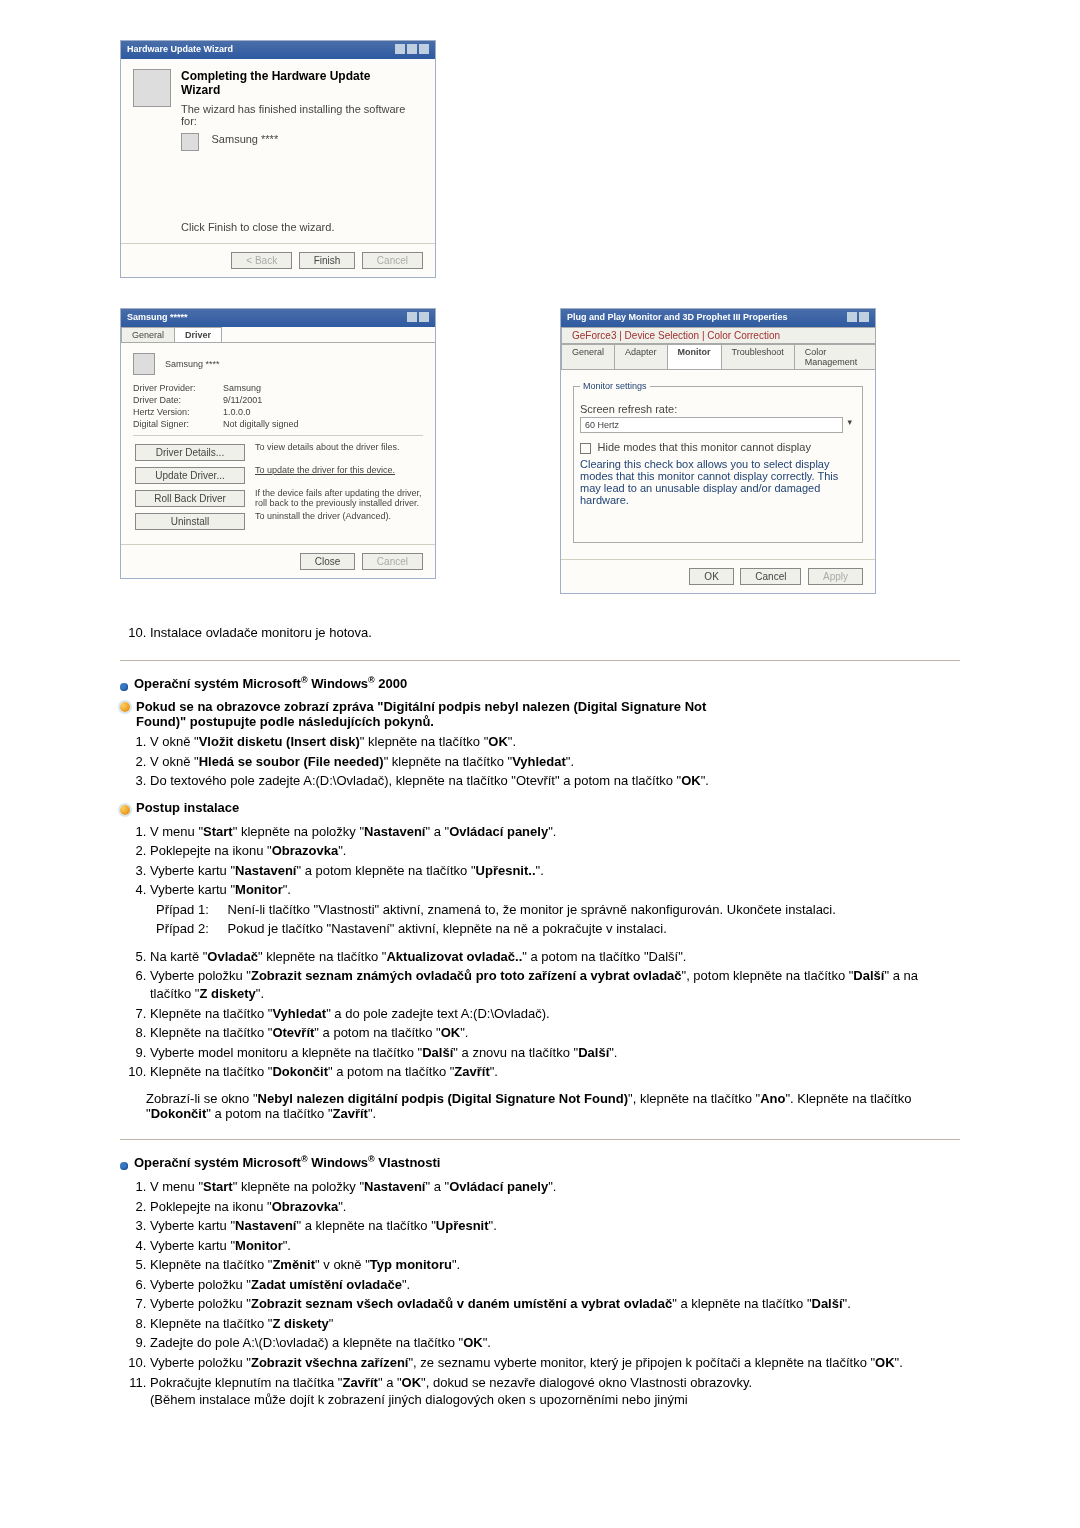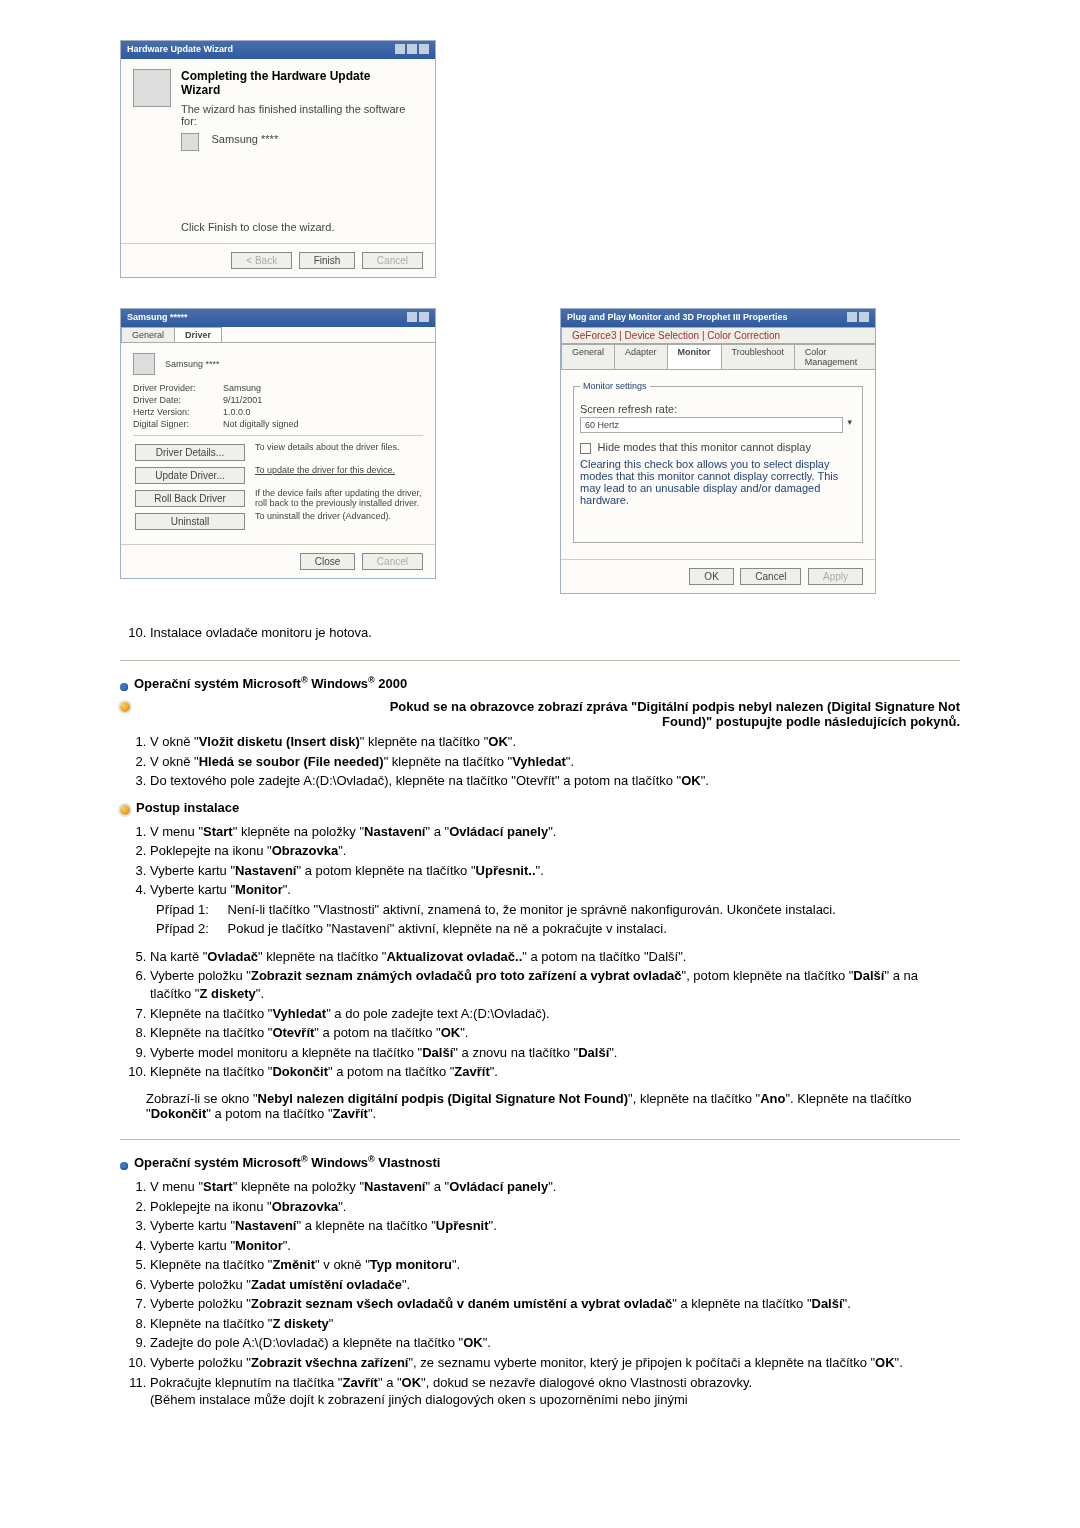--- a/index.html
+++ b/index.html
@@ -223,21 +223,21 @@
 
 <div class="bullet-line">
   <span class="blue-dot"></span>
   <span>
     <span>Operační systém Microsoft</span><sup>®</sup>
     <span> Windows</span><sup>®</sup>
     <span> 2000</span>
   </span>
 </div>
 
-<div style="display:flex;text-align:right;">
+<div style="display:flex;">
   <span class="orange-dot" style="margin-top:3px;"></span>
   <div style="flex:1;">
     <b><span>Pokud se na obrazovce zobrazí zpráva "Digitální podpis nebyl nalezen (Digital Signature Not</span><br>
        <span>Found)" postupujte podle následujících pokynů.</span></b>
   </div>
 </div>
 <ol class="doc-list">
   <li><span>V okně "</span><b>Vložit disketu (Insert disk)</b><span>" klepněte na tlačítko "</span><b>OK</b><span>".</span></li>
   <li><span>V okně "</span><b>Hledá se soubor (File needed)</b><span>" klepněte na tlačítko "</span><b>Vyhledat</b><span>".</span></li>
   <li><span>Do textového pole zadejte A:(D:\Ovladač), klepněte na tlačítko "Otevřít" a potom na tlačítko "</span><b>OK</b><span>".</span></li>

